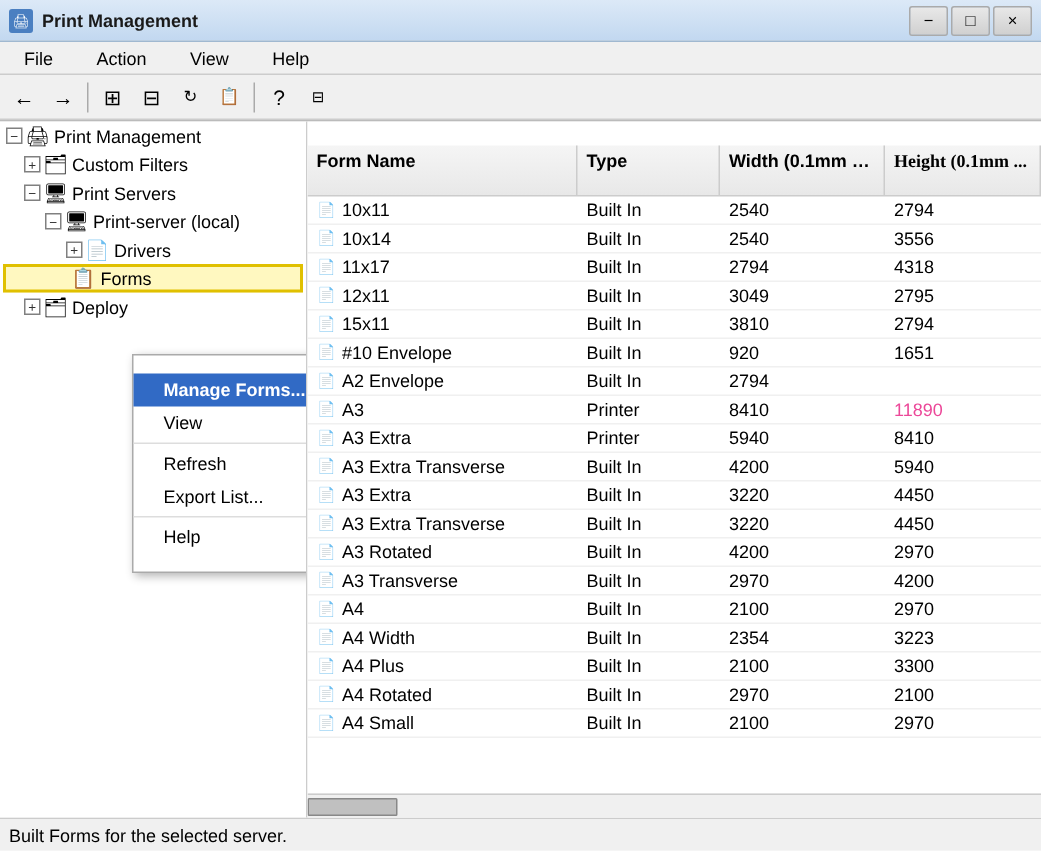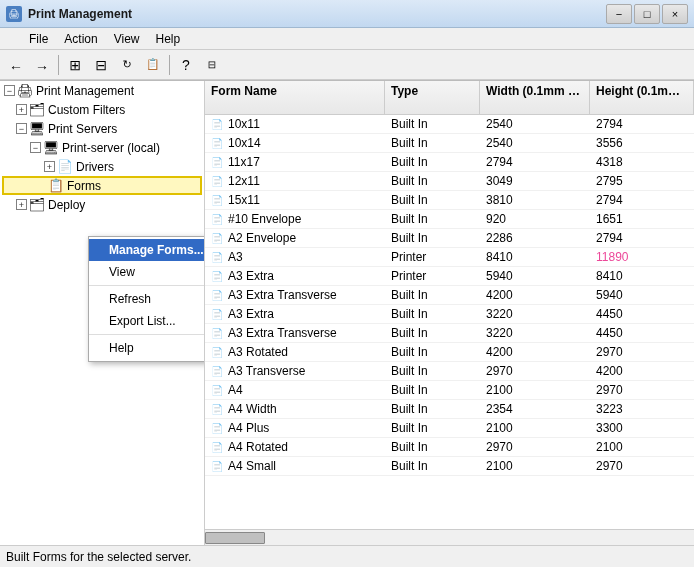--- a/index.html
+++ b/index.html
@@ -47,22 +47,23 @@
       display: flex; align-items: center; justify-content: center;
       font-size: 11px; cursor: pointer;
     }
 
     
     .menu-bar {
       background: #f0f0f0;
       height: 22px;
       display: flex;
       align-items: center;
-      padding: 0 21px;
+      padding: 0 8px;
       border-bottom: 1px solid #ccc;
+      gap: 13px;
     }
     .menu-item {
       padding: 2px 8px;
       cursor: pointer;
       font-size: 12px;
     }
 
     
     .toolbar {
       background: #f0f0f0;
@@ -137,34 +138,35 @@
       flex-direction: column;
       position: relative;
     }
 
     .table-header {
       display: flex;
       background: linear-gradient(to bottom, #f5f5f5, #e8e8e8);
       border-bottom: 1px solid #ccc;
       height: 34px;
       flex-shrink: 0;
+      margin-top: 16px;
     }
     .th {
       padding: 3px 6px;
       border-right: 1px solid #ccc;
       font-size: 12px;
       font-weight: bold;
       white-space: nowrap;
       overflow: hidden;
       text-overflow: ellipsis;
     }
     .th-name { width: 180px; }
     .th-type { width: 95px; }
     .th-width { width: 110px; }
-    .th-height { flex: 1; }
+    .th-height { flex: 1; font-family: Liberation Serif, serif; }
 
     .table-body {
       flex: 1;
       overflow-y: auto;
       overflow-x: hidden;
     }
 
     .table-row {
       display: flex;
       height: 19px;
@@ -212,21 +214,21 @@
     
     .context-menu {
       position: absolute;
       left: 88px;
       top: 155px;
       background: white;
       border: 1px solid #aaa;
       box-shadow: 2px 2px 6px rgba(0,0,0,0.3);
       width: 175px;
       z-index: 100;
-      padding: 2px 0;
+      padding: 12px 0;
     }
     .ctx-item {
       padding: 4px 20px;
       font-size: 12px;
       cursor: pointer;
       display: flex; align-items: center;
     }
     .ctx-item.highlighted-ctx {
       background: #316ac5;
       color: white;
@@ -425,21 +427,20 @@
       <div class="td td-type">Built In</div>
       <div class="td td-width">920</div>
       <div class="td td-height-normal">1651</div>
     </div>
         <div class="table-row">
       <div class="td td-name">
         <span class="row-icon" style="color:#4a7fc1;">📄</span>
         <span>A2 Envelope</span>
       </div>
       <div class="td td-type">Built In</div>
-      <div class="td td-width">2286</div>
       <div class="td td-height-normal">2794</div>
     </div>
         <div class="table-row">
       <div class="td td-name">
         <span class="row-icon" style="color:#4a7fc1;">📄</span>
         <span>A3</span>
       </div>
       <div class="td td-type">Printer</div>
       <div class="td td-width">8410</div>
       <div class="td td-height">11890</div>

